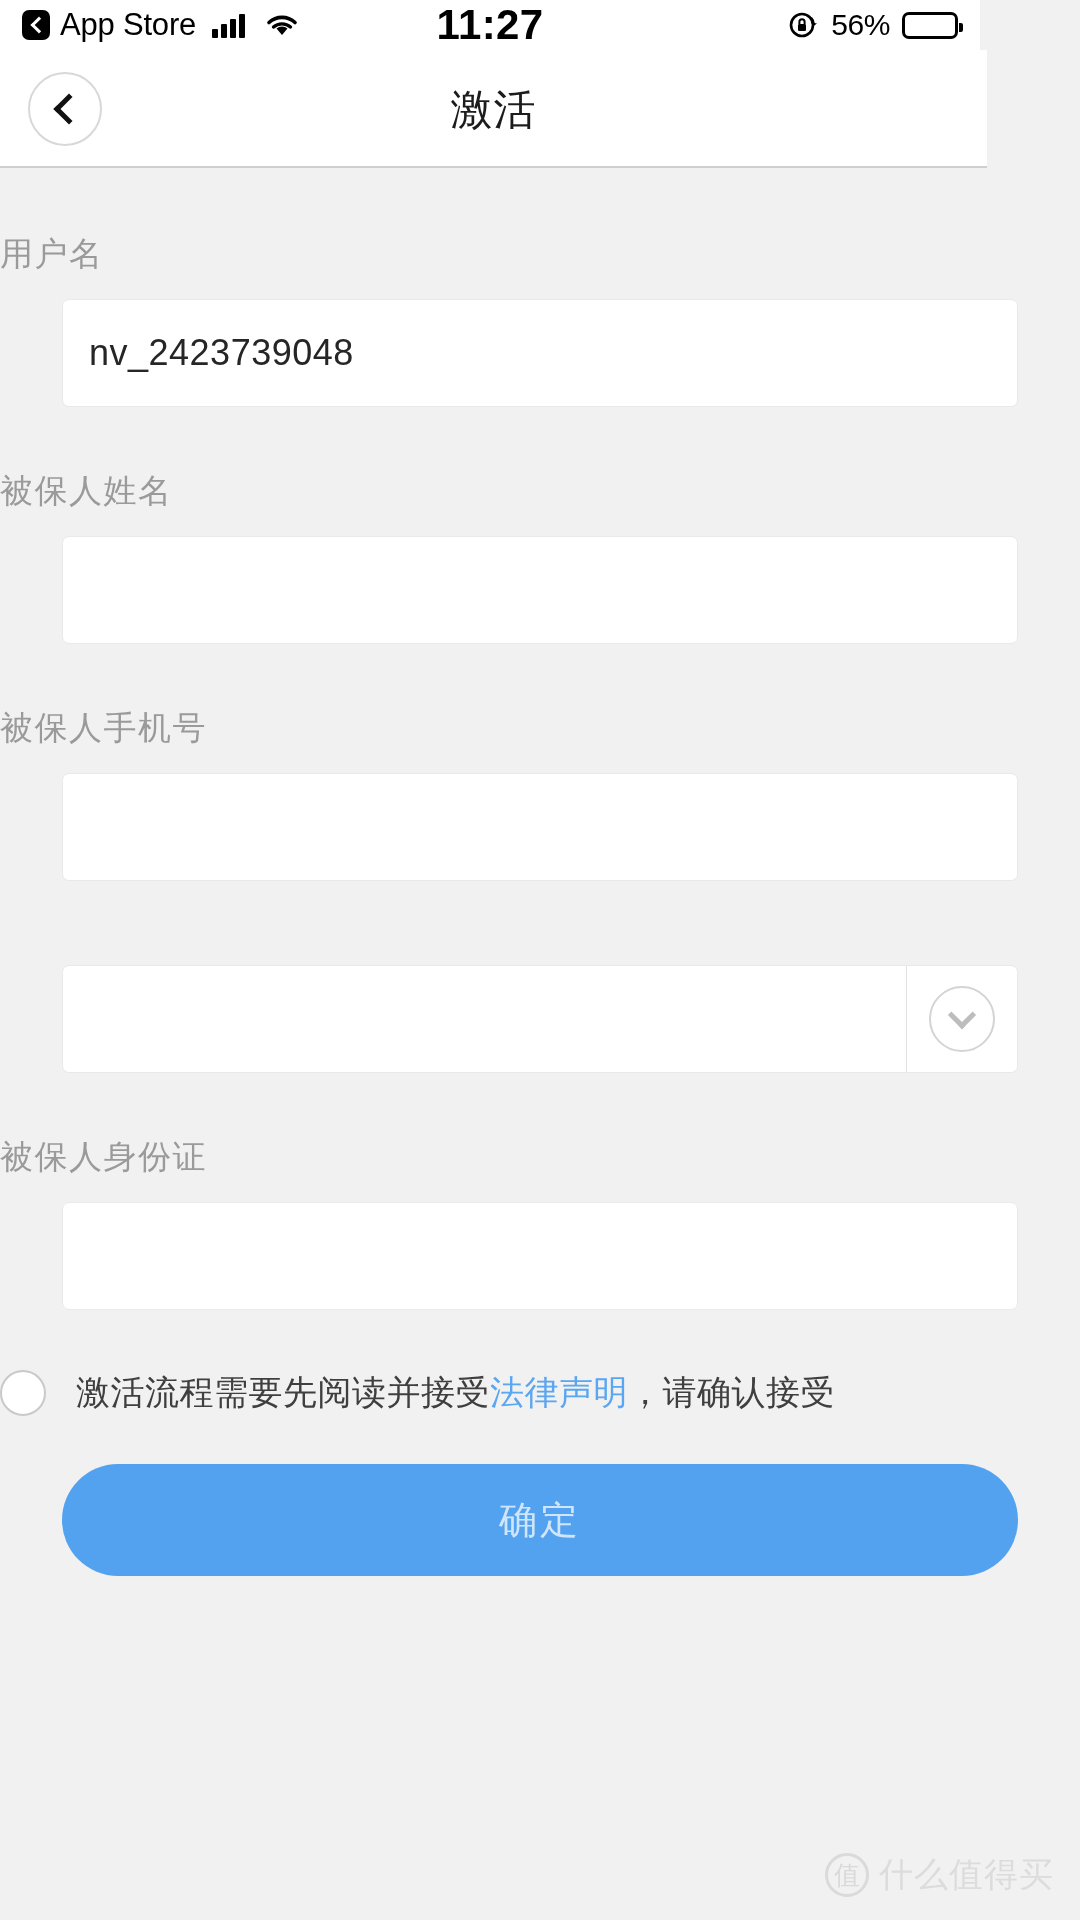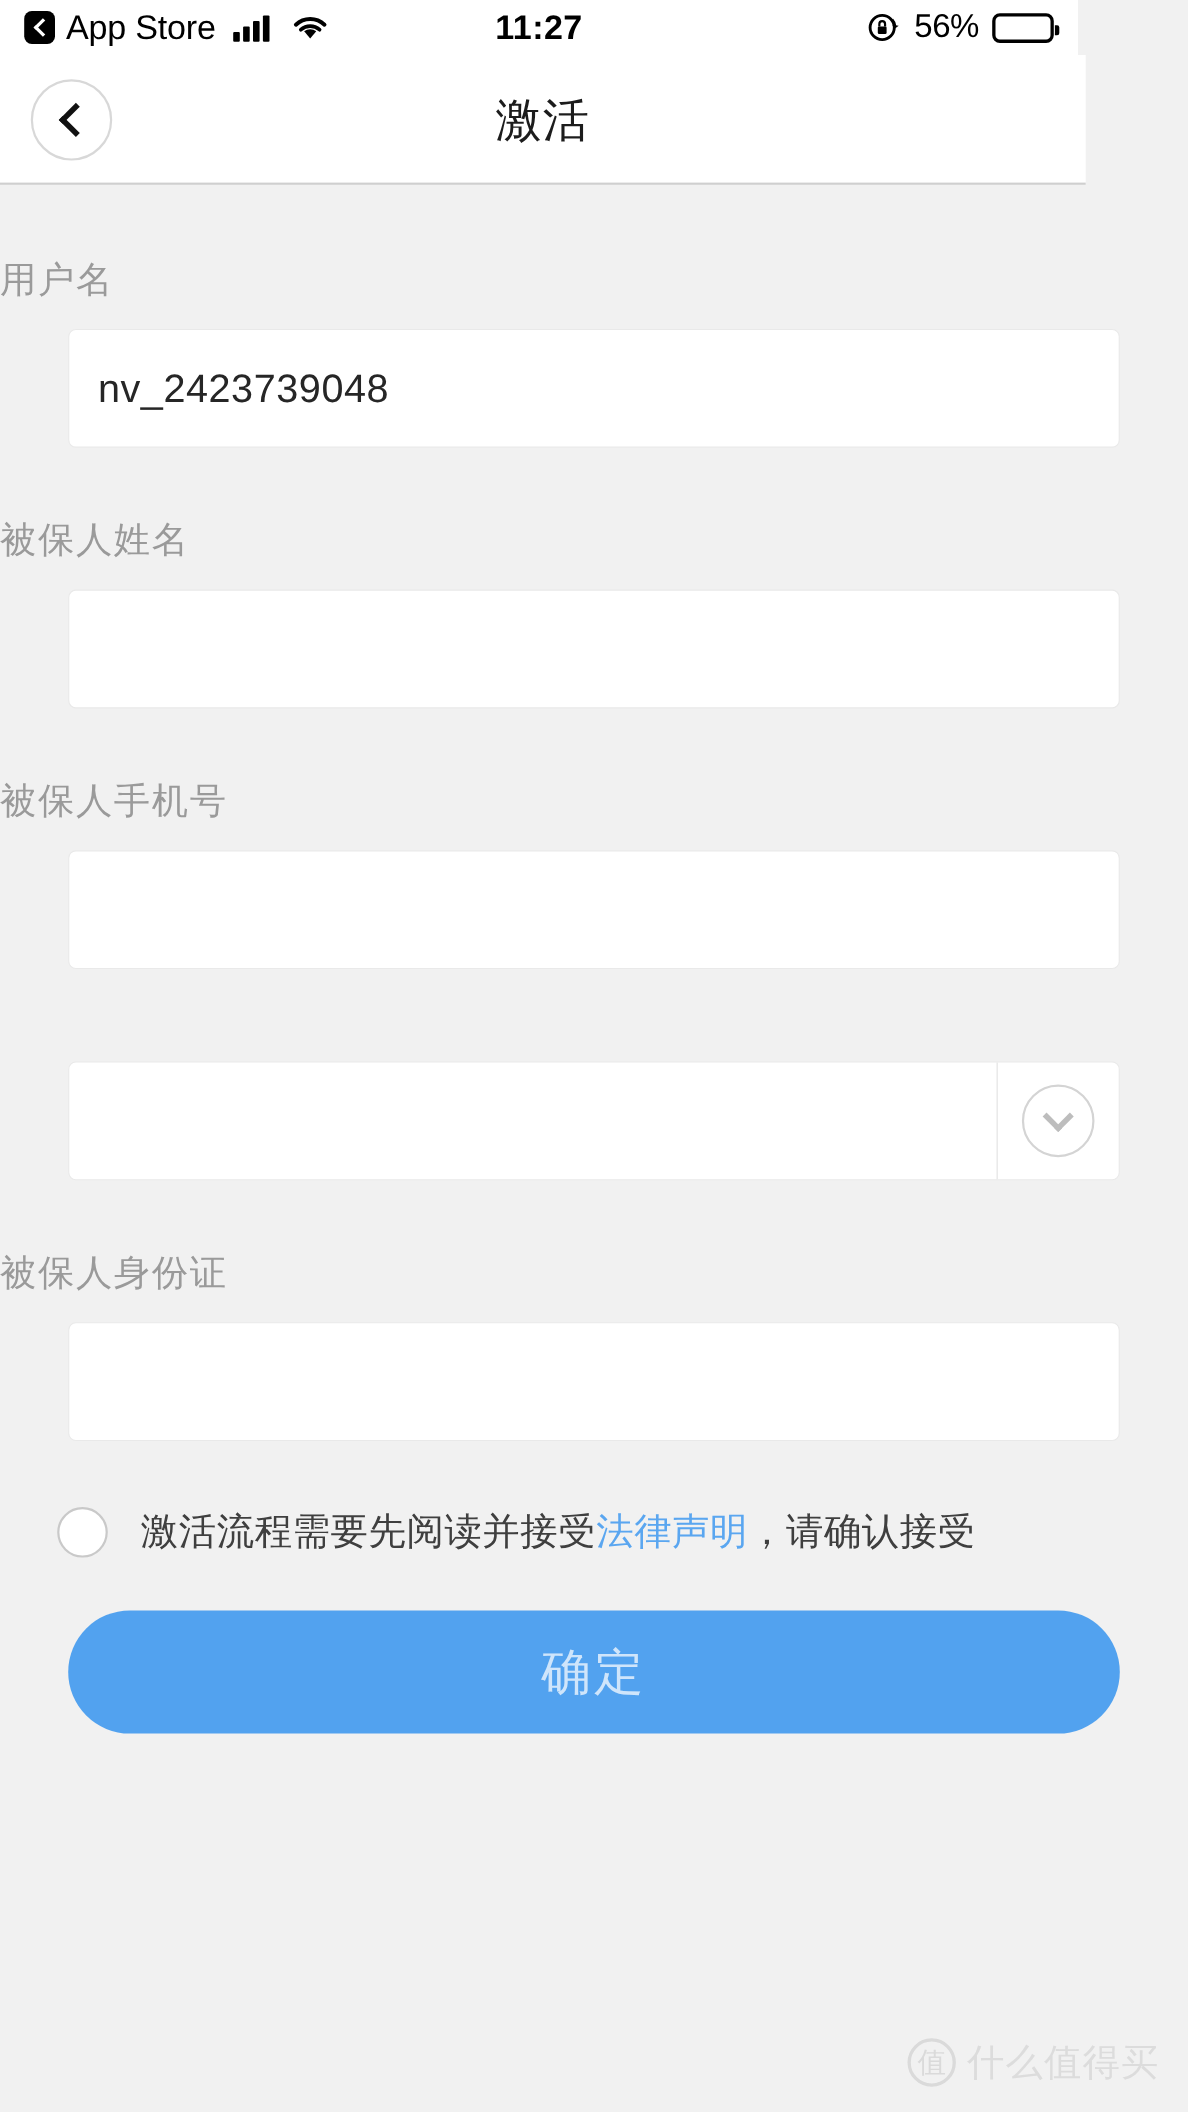--- a/index.html
+++ b/index.html
@@ -54,21 +54,21 @@
   .sb-signal i { display: block; width: 6px; background: #000; border-radius: 1px; }
   .sb-signal i:nth-child(1) { height: 9px; }
   .sb-signal i:nth-child(2) { height: 14px; }
   .sb-signal i:nth-child(3) { height: 19px; }
   .sb-signal i:nth-child(4) { height: 24px; }
   .sb-wifi { margin-left: 10px; width: 34px; height: 26px; position: relative; }
   .sb-center {
     position: absolute;
     left: 0; right: 0;
     text-align: center;
-    font-size: 31px;
+    font-size: 42px;
     font-weight: 600;
     letter-spacing: 0.4px;
   }
   .sb-right {
     margin-left: auto;
     display: flex;
     align-items: center;
     gap: 12px;
   }
   .sb-rotlock { width: 32px; height: 32px; }
@@ -193,21 +193,20 @@
     border-right: 5px solid #bdbdbd;
     border-bottom: 5px solid #bdbdbd;
     transform: rotate(45deg);
     margin-top: -8px;
   }
 
   
   .agree-row {
     margin-top: 60px;
     display: flex;
-    padding-left: 52px;
   }
   .agree-radio {
     width: 46px; height: 46px;
     border: 2px solid #c9c9c9;
     border-radius: 50%;
     background: #fff;
     flex: 0 0 auto;
   }
   .agree-text {
     margin-left: 30px;
@@ -223,21 +222,21 @@
     margin: 48px 62px 0 62px;
     height: 112px;
     border-radius: 56px;
     background: #52a2ef;
     display: flex;
     align-items: center;
     justify-content: center;
     border: none;
   }
   .submit-label {
-    font-size: 45px;
+    font-size: 38px;
     color: rgba(255,255,255,0.72);
     letter-spacing: 3px;
   }
 
   
   .preview-link {
     margin-top: 72px;
     padding-left: 46px;
     font-size: 33px;
     color: #4d9ef0;

